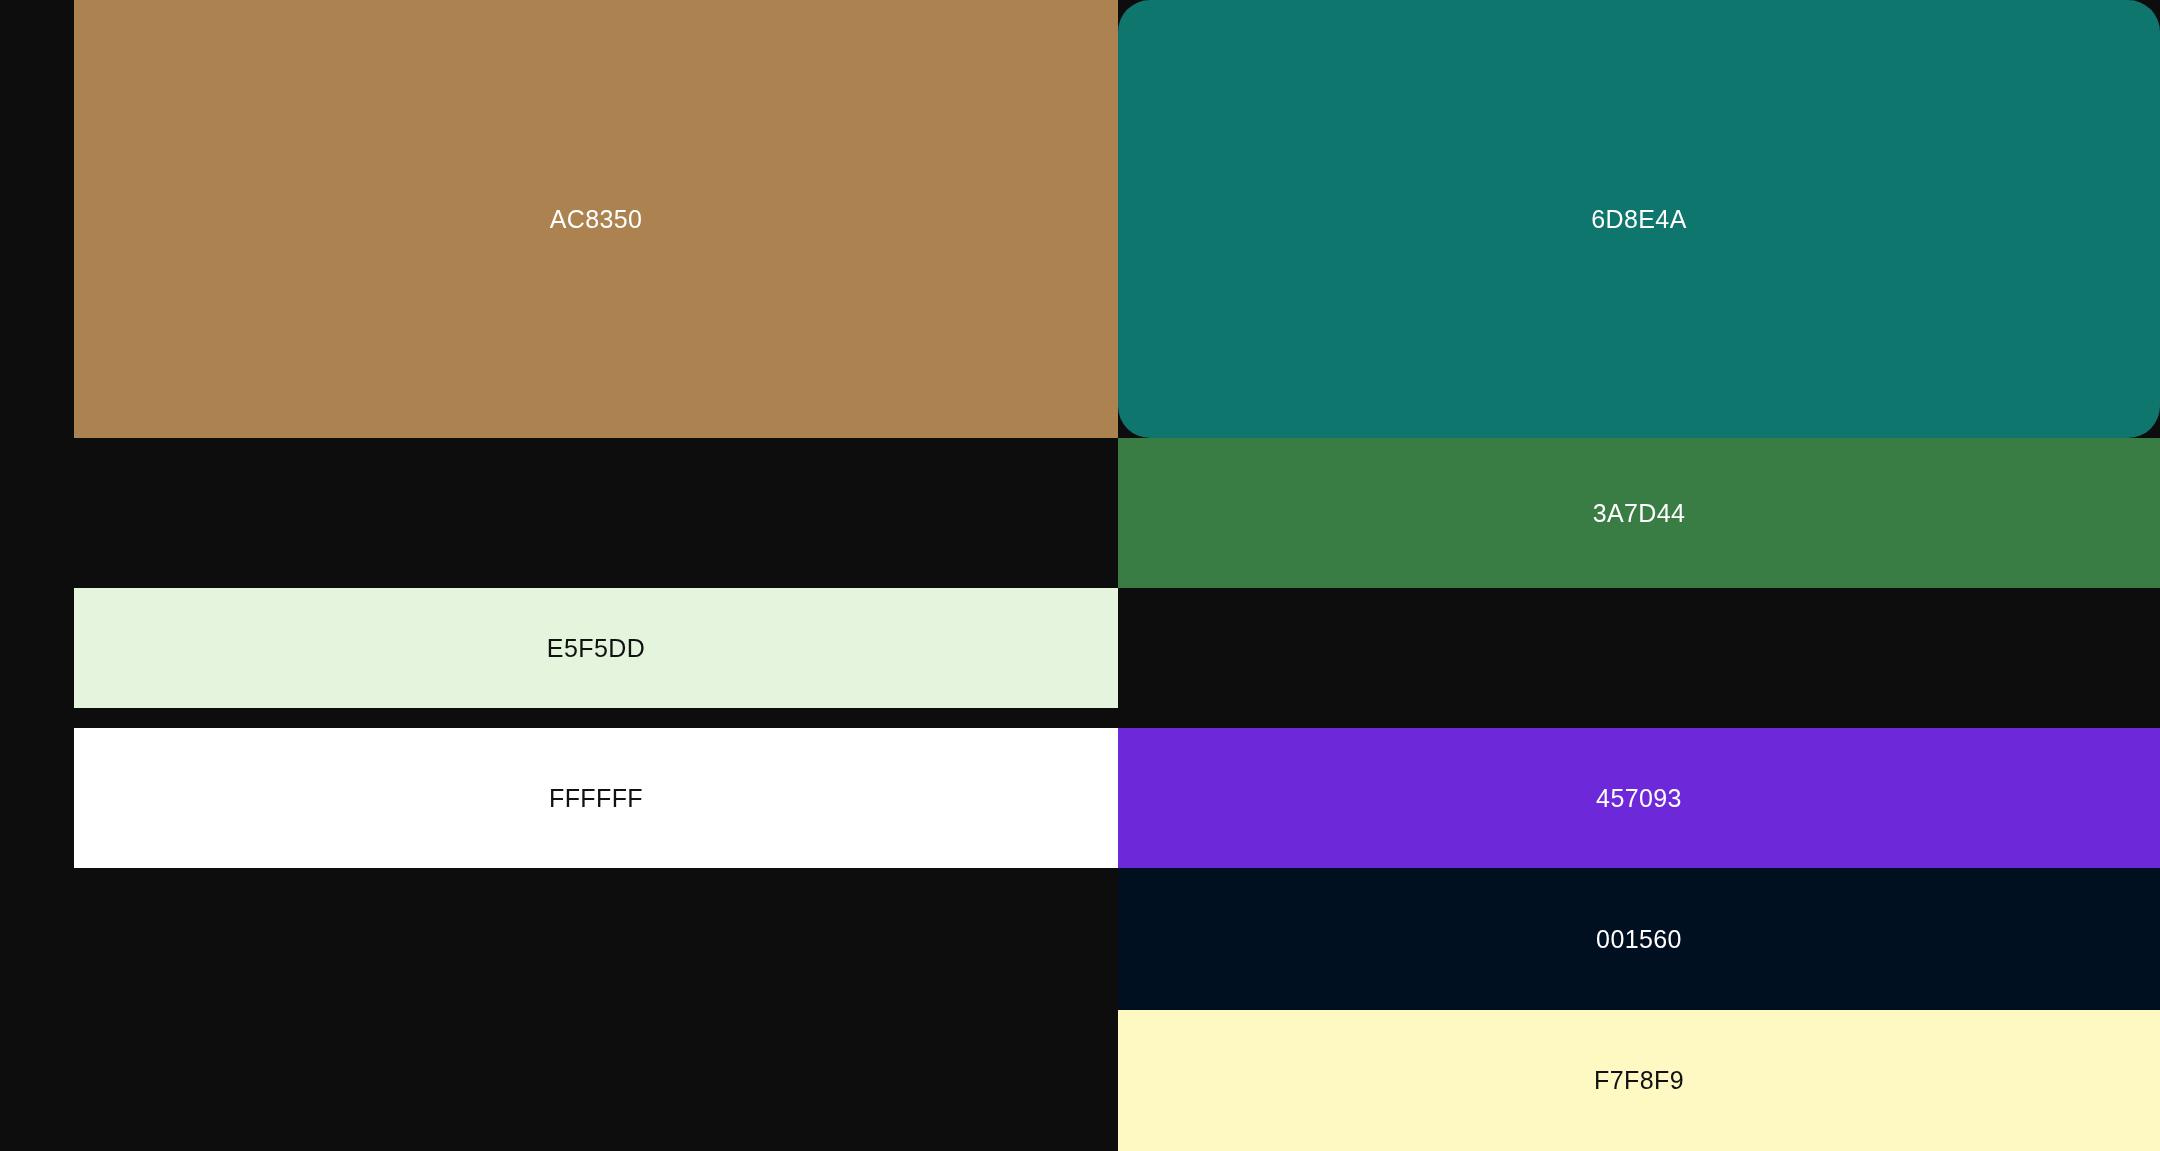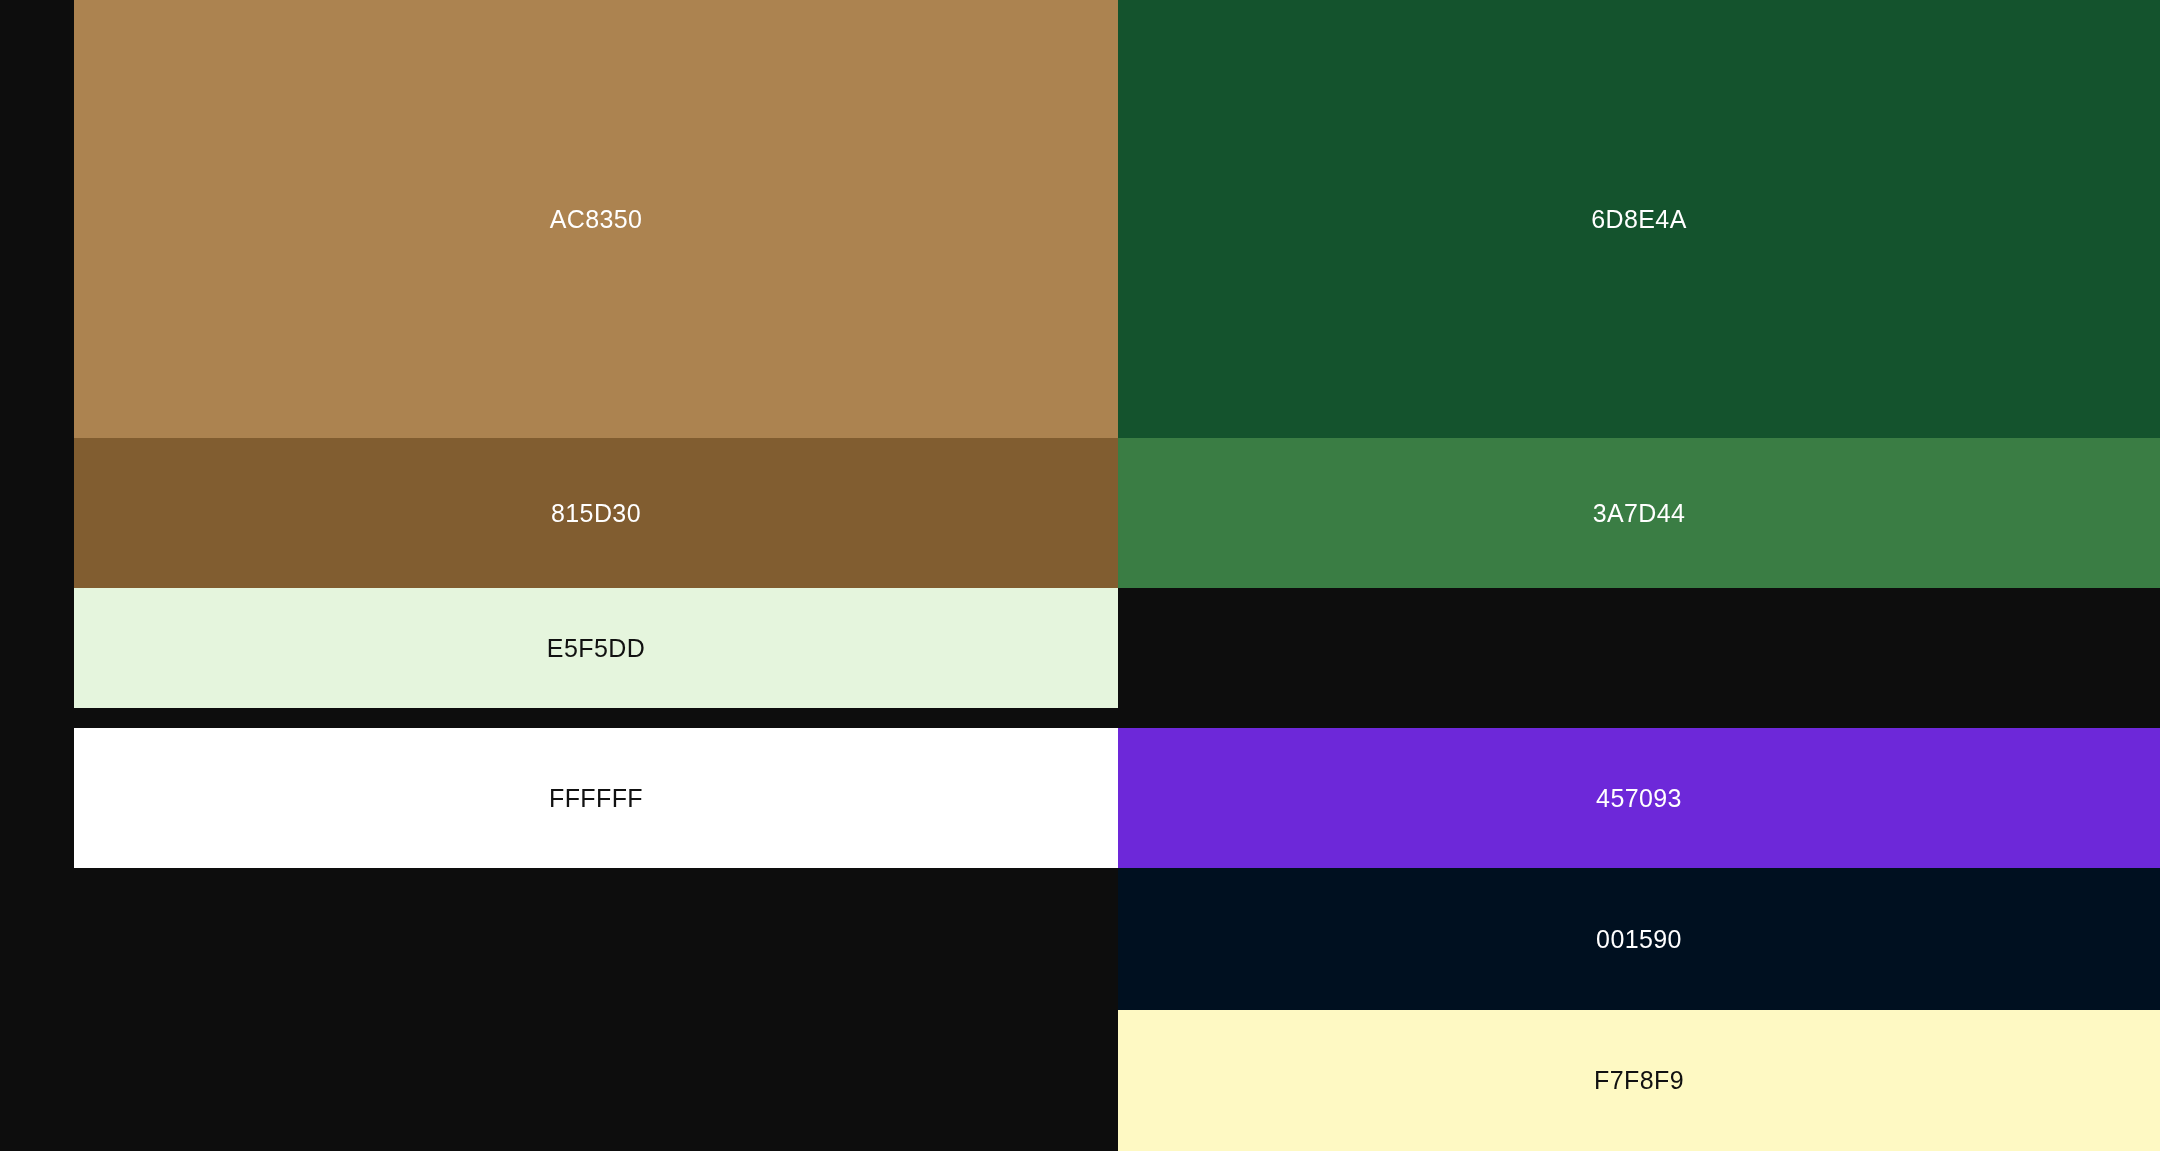--- a/index.html
+++ b/index.html
@@ -58,49 +58,46 @@
 </style>
 </head>
 <body>
 
 <div id="palette-canvas">
 
   <div class="swatch col-left row-1" style="background:#AC8350;">
     <span class="swatch-label label-light">AC8350</span>
   </div>
 
-  <div class="swatch col-left row-2" style="background:#815D30;">
-    <span class="swatch-label label-light">815D30</span>
-  </div>
 
   <div class="swatch col-left row-3" style="background:#E5F5DD;">
     <span class="swatch-label label-dark">E5F5DD</span>
   </div>
 
   <div class="swatch col-left row-4" style="background:#FFFFFF;">
     <span class="swatch-label label-dark">FFFFFF</span>
   </div>
 
-  <div class="swatch col-right row-1" style="background:#14532d;">
+  <div class="swatch col-right row-1" style="background:#0f766e;border-radius:32px;">
     <span class="swatch-label label-light">6D8E4A</span>
   </div>
 
   <div class="swatch col-right row-2" style="background:#3A7D44;">
     <span class="swatch-label label-light">3A7D44</span>
   </div>
 
   <div class="swatch col-right row-3" style="background:#0D0D0D;">
     <span class="swatch-label label-light"></span>
   </div>
 
   <div class="swatch col-right row-4" style="background:#6d28d9;">
     <span class="swatch-label label-light">457093</span>
   </div>
 
   <div class="swatch col-right row-5" style="background:#001020;">
-    <span class="swatch-label label-light">001590</span>
+    <span class="swatch-label label-light">001560</span>
   </div>
 
   <div class="swatch col-right row-6" style="background:#fef9c3;">
     <span class="swatch-label label-dark">F7F8F9</span>
   </div>
 
 </div>
 
 </body></html>

